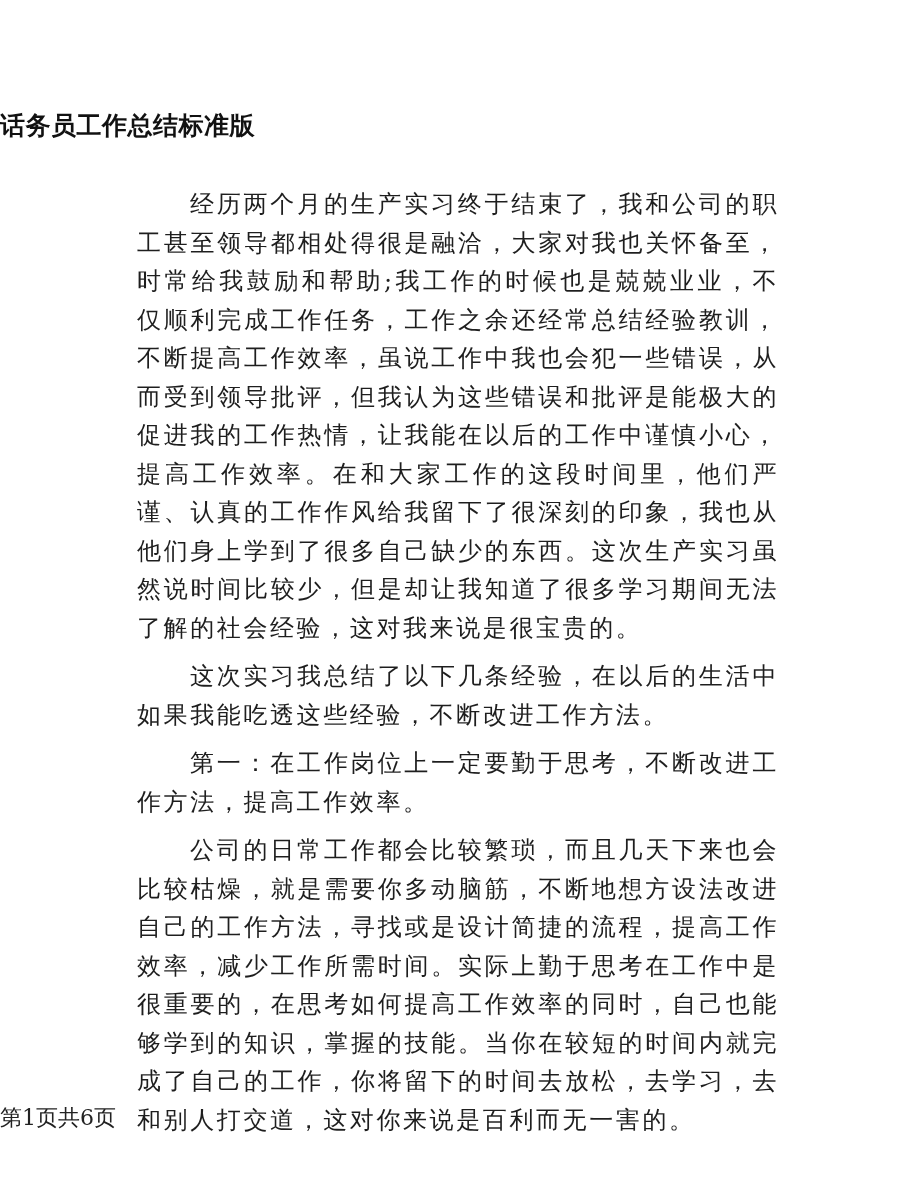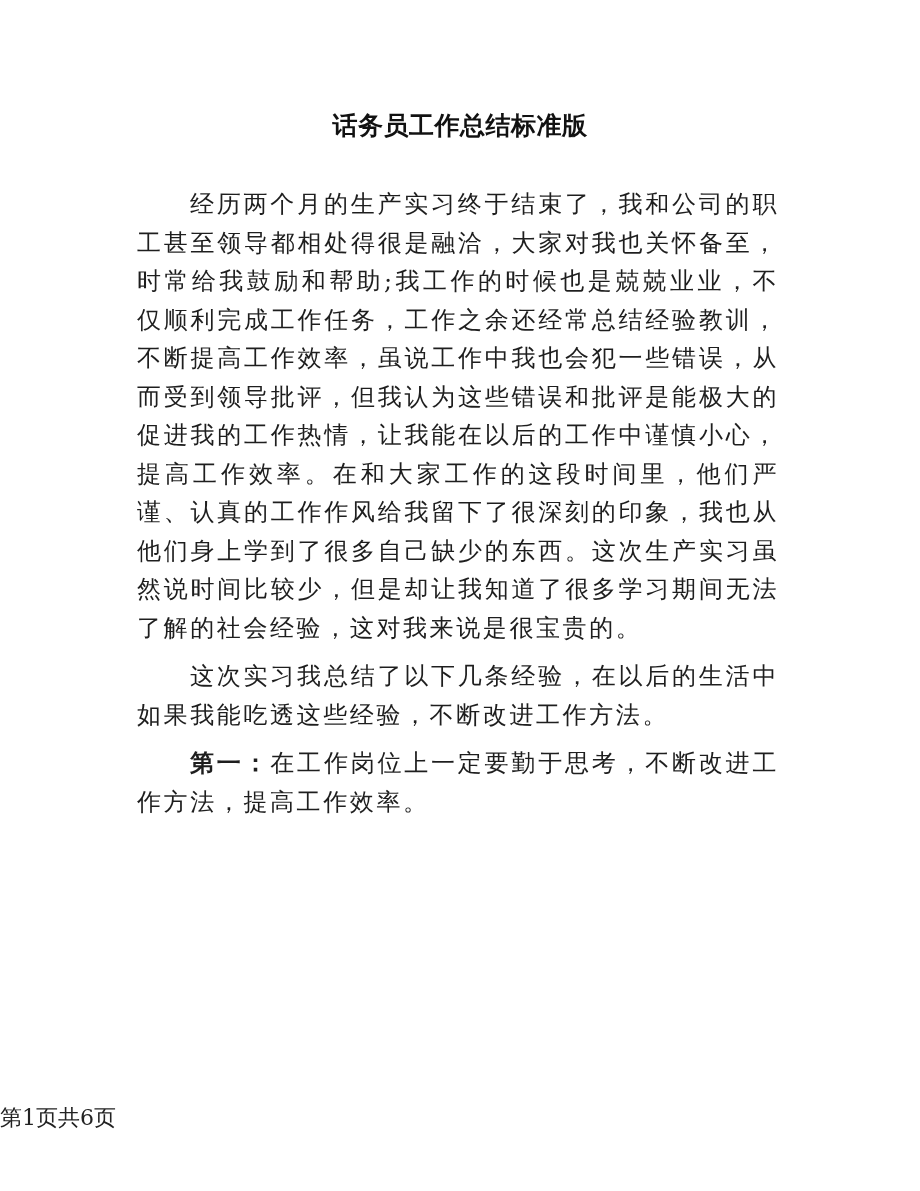--- a/index.html
+++ b/index.html
@@ -20,21 +20,20 @@
       left: 0; top: 0;
       width: 920px;
       height: 1191px;
       background: #ffffff;
     }
     .title {
       position: absolute;
       left: 0;
       width: 920px;
       top: 108px;
-      text-align: center;
       font-family: "DejaVu Sans", "Liberation Sans", sans-serif;
       font-weight: bold;
       font-size: 25px;
       line-height: 36px;
       letter-spacing: 0.5px;
       color: #111;
     }
     .body {
       position: absolute;
       left: 137px;
@@ -47,21 +46,21 @@
       margin-top: 32px;
     }
     .para {
       margin: 0 0 10px 0;
       text-indent: 53px;
       text-align: justify;
       word-break: break-all;
     }
     .lead {
       font-family: "DejaVu Sans", "Liberation Sans", sans-serif;
-      font-weight: bold;
+      font-weight: normal;
     }
     .footer {
       position: absolute;
       left: 0;
       width: 920px;
       top: 1104px;
       font-size: 22px;
       line-height: 28px;
       color: #222;
     }
@@ -69,16 +68,17 @@
 </head>
 <body>
 
 <div class="page">
   <div class="title">话务员工作总结标准版</div>
 
   <div class="body">
     <p class="para"><span>经历两个月的生产实习终于结束了，我和公司的职工甚至领导都相处得很是融洽，大家对我也关怀备至，时常给我鼓励和帮助;我工作的时候也是兢兢业业，不仅顺利完成工作任务，工作之余还经常总结经验教训，不断提高工作效率，虽说工作中我也会犯一些错误，从而受到领导批评，但我认为这些错误和批评是能极大的促进我的工作热情，让我能在以后的工作中谨慎小心，提高工作效率。在和大家工作的这段时间里，他们严谨、认真的工作作风给我留下了很深刻的印象，我也从他们身上学到了很多自己缺少的东西。这次生产实习虽然说时间比较少，但是却让我知道了很多学习期间无法了解的社会经验，这对我来说是很宝贵的。</span></p>
     <p class="para"><span>这次实习我总结了以下几条经验，在以后的生活中如果我能吃透这些经验，不断改进工作方法。</span></p>
     <p class="para"><span class="lead">第一：</span><span>在工作岗位上一定要勤于思考，不断改进工作方法，提高工作效率。</span></p>
+    <p class="para"><span>公司的日常工作都会比较繁琐，而且几天下来也会比较枯燥，就是需要你多动脑筋，不断地想方设法改进自己的工作方法，寻找或是设计简捷的流程，提高工作效率，减少工作所需时间。实际上勤于思考在工作中是很重要的，在思考如何提高工作效率的同时，自己也能够学到的知识，掌握的技能。当你在较短的时间内就完成了自己的工作，你将留下的时间去放松，去学习，去和别人打交道，这对你来说是百利而无一害的。</span></p>
   </div>
 
   <div class="footer">第1页共6页</div>
 </div>
 
 </body></html>

